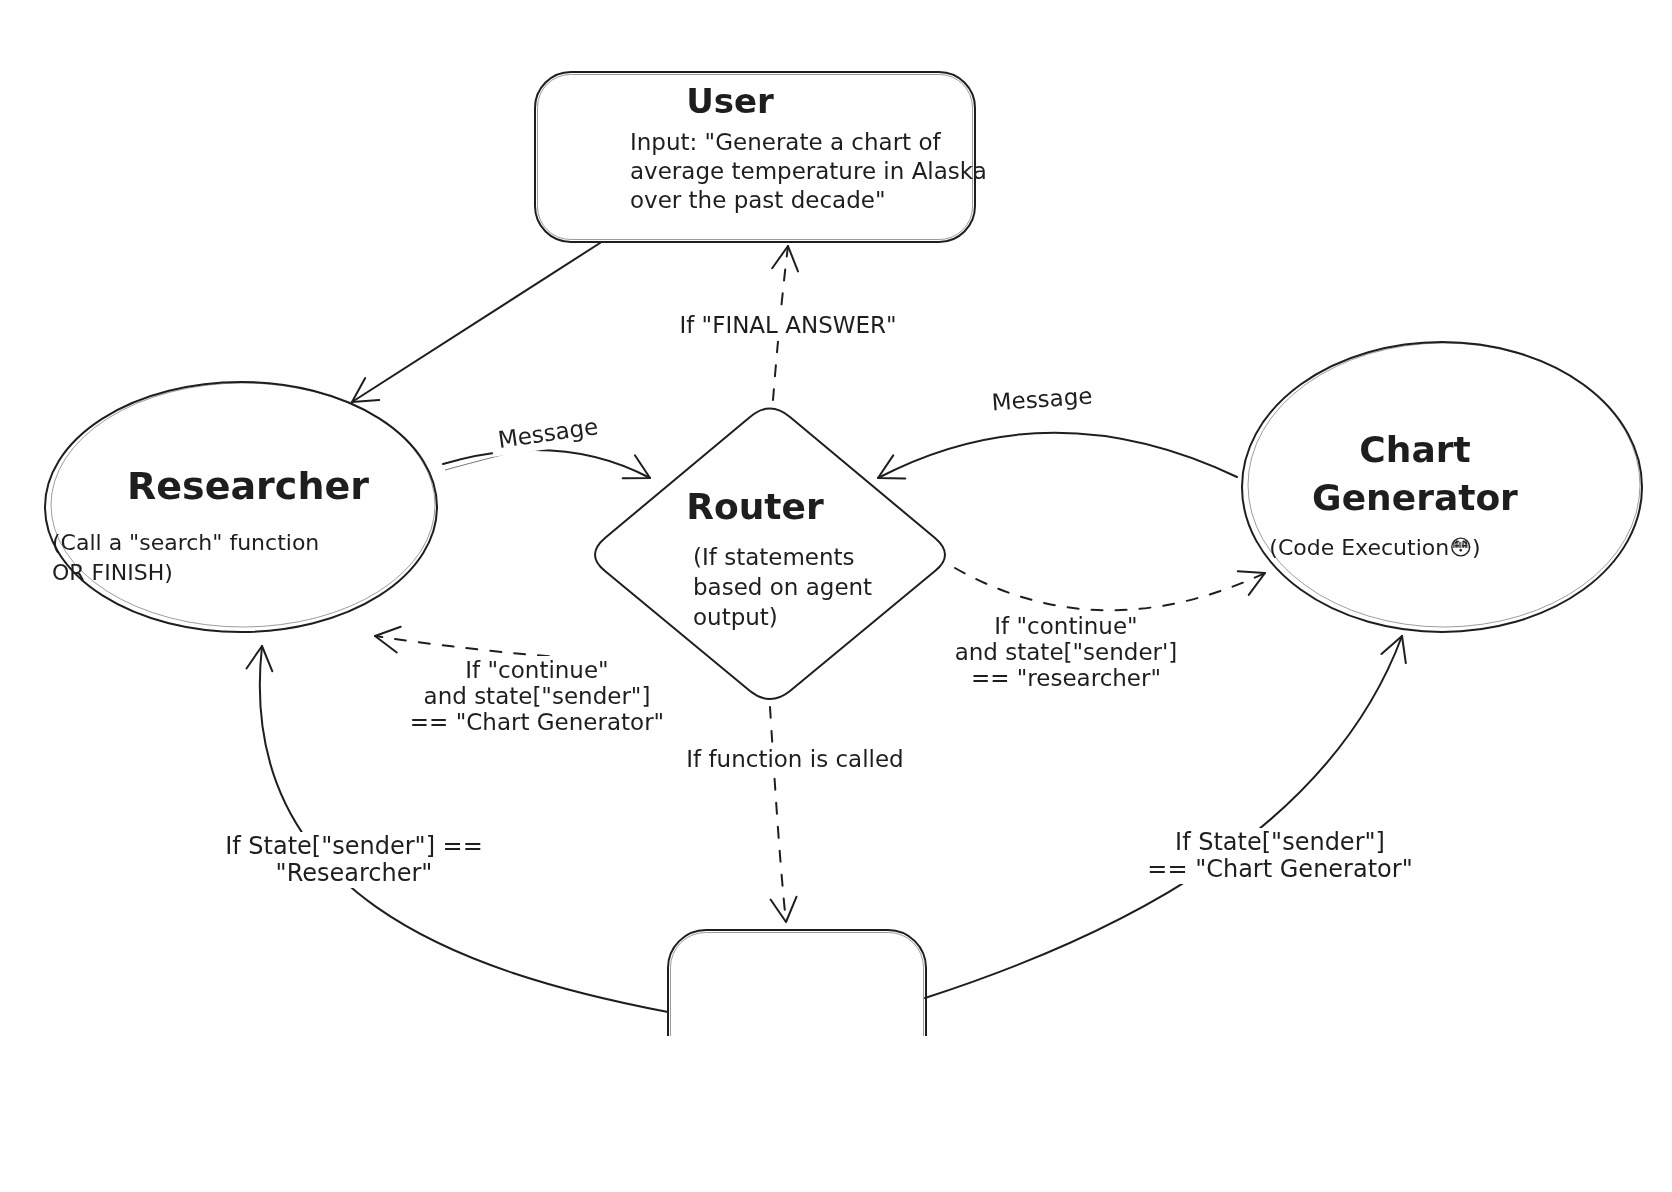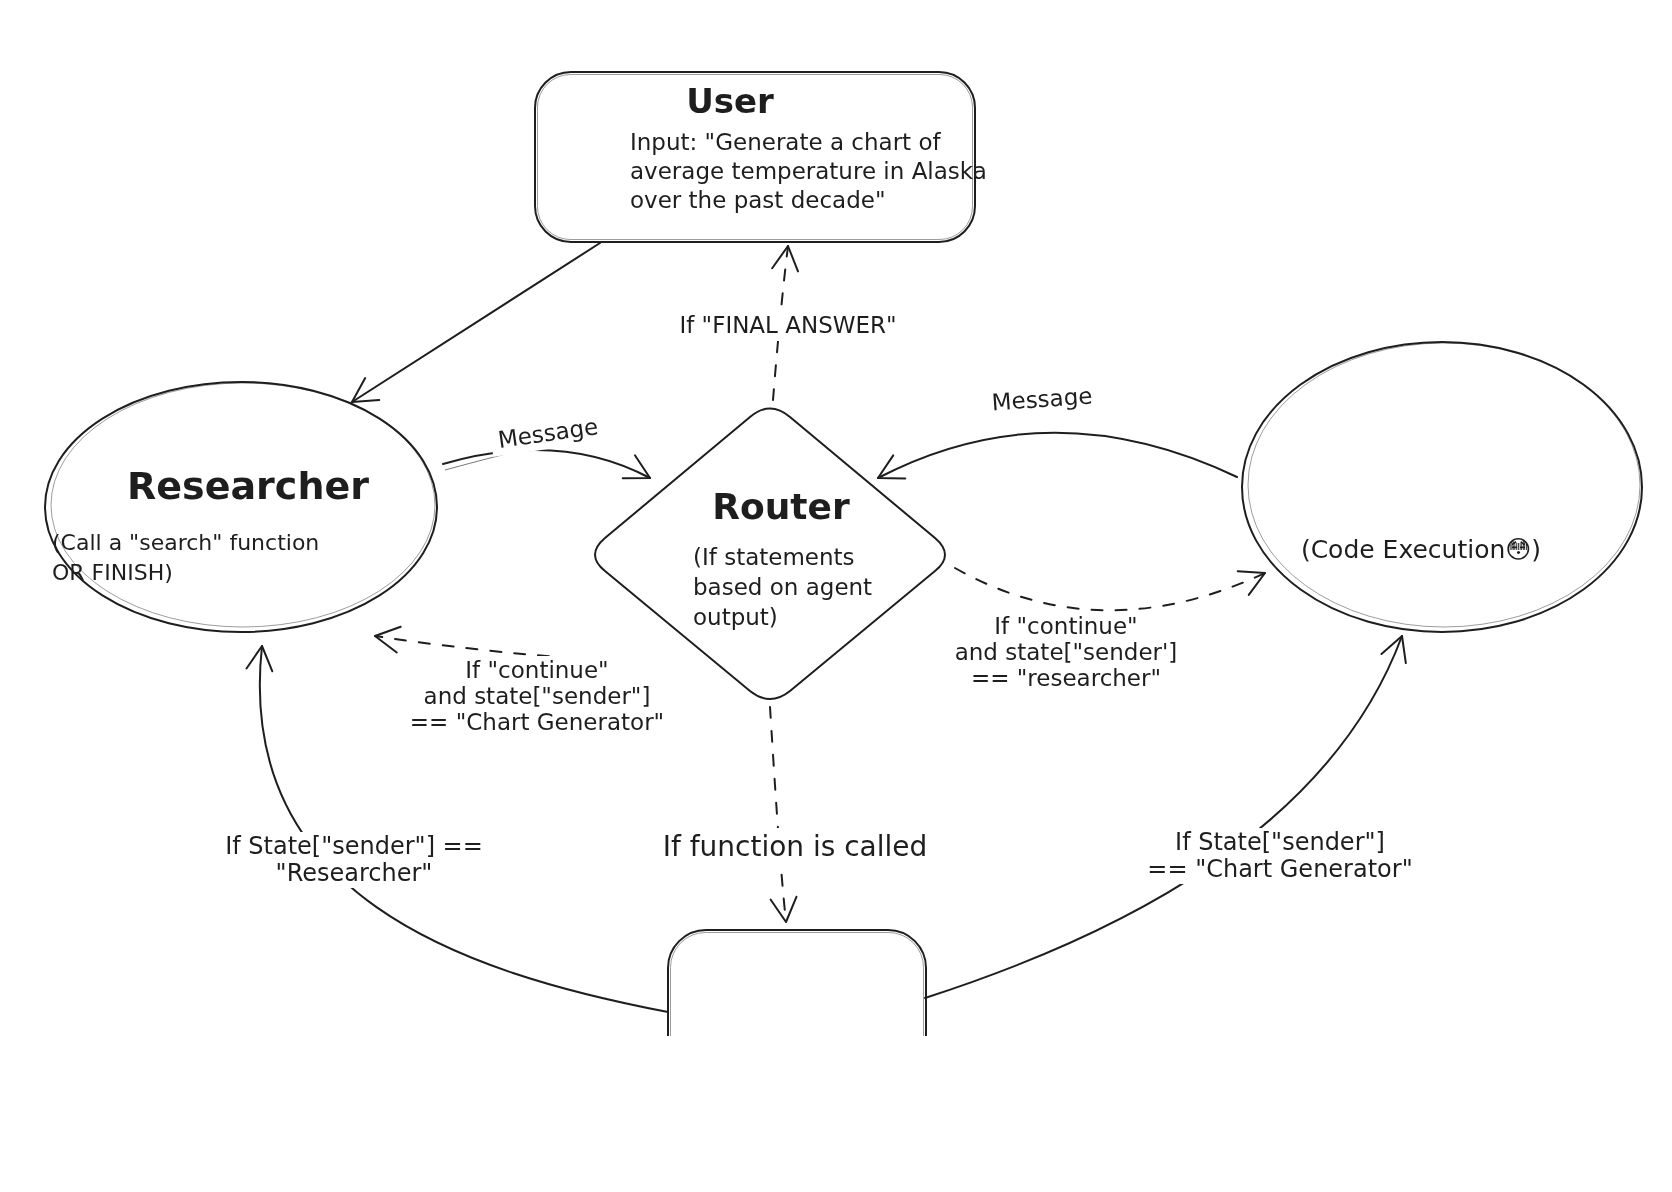--- a/index.html
+++ b/index.html
@@ -84,44 +84,46 @@
 
   <div class="lbl ctr node-title" style="left:730px; top:80px; font-size:34px;">User</div>
   <div class="lbl" style="left:630px; top:128px; font-size:23px; line-height:29px;">Input: "Generate a chart of
 average temperature in Alaska
 over the past decade"</div>
 
   <div class="lbl ctr node-title" style="left:248px; top:463px; font-size:38px;">Researcher</div>
   <div class="lbl" style="left:52px; top:528px; font-size:22px; line-height:30px;">(Call a "search" function
 OR FINISH)</div>
 
-  <div class="lbl ctr node-title" style="left:781px; top:484px; font-size:36px;">Router</div>
+  <div class="lbl ctr node-title" style="left:755px; top:484px; font-size:36px;">Router</div>
   <div class="lbl" style="left:693px; top:542px; font-size:23px; line-height:30px;">(If statements
 based on agent
 output)</div>
 
-  <div class="lbl ctr" style="left:1421px; top:534px; font-size:25px;">(Code Execution😳)</div>
+  <div class="lbl ctr node-title" style="left:1415px; top:426px; font-size:36px; line-height:48px;">Chart
+Generator</div>
+  <div class="lbl ctr" style="left:1375px; top:534px; font-size:22px;">(Code Execution😳)</div>
 
 
 
   <div class="lbl ctr bg" style="left:788px; top:310px; font-size:23px;">If "FINAL ANSWER"</div>
 
   <div class="lbl bg" style="left:548px; top:418px; font-size:23px; transform:translateX(-50%) rotate(-8deg);">Message</div>
 
   <div class="lbl bg" style="left:1042px; top:384px; font-size:23px; transform:translateX(-50%) rotate(-4deg);">Message</div>
 
   <div class="lbl ctr bg" style="left:537px; top:656px; font-size:23px; line-height:26px;">If "continue"
 and state["sender"]
 == "Chart Generator"</div>
 
   <div class="lbl ctr bg" style="left:1066px; top:612px; font-size:23px; line-height:26px;">If "continue"
 and state["sender']
 == "researcher"</div>
 
-  <div class="lbl ctr bg" style="left:795px; top:828px; font-size:28px;">If function is called</div>
+  <div class="lbl ctr bg" style="left:795px; top:744px; font-size:23px;">If function is called</div>
 
   <div class="lbl ctr bg" style="left:354px; top:832px; font-size:24px; line-height:27px;">If State["sender"] ==
 "Researcher"</div>
 
   <div class="lbl ctr bg" style="left:1280px; top:828px; font-size:24px; line-height:27px;">If State["sender"]
 == "Chart Generator"</div>
 
 </div>
 
 </body></html>

